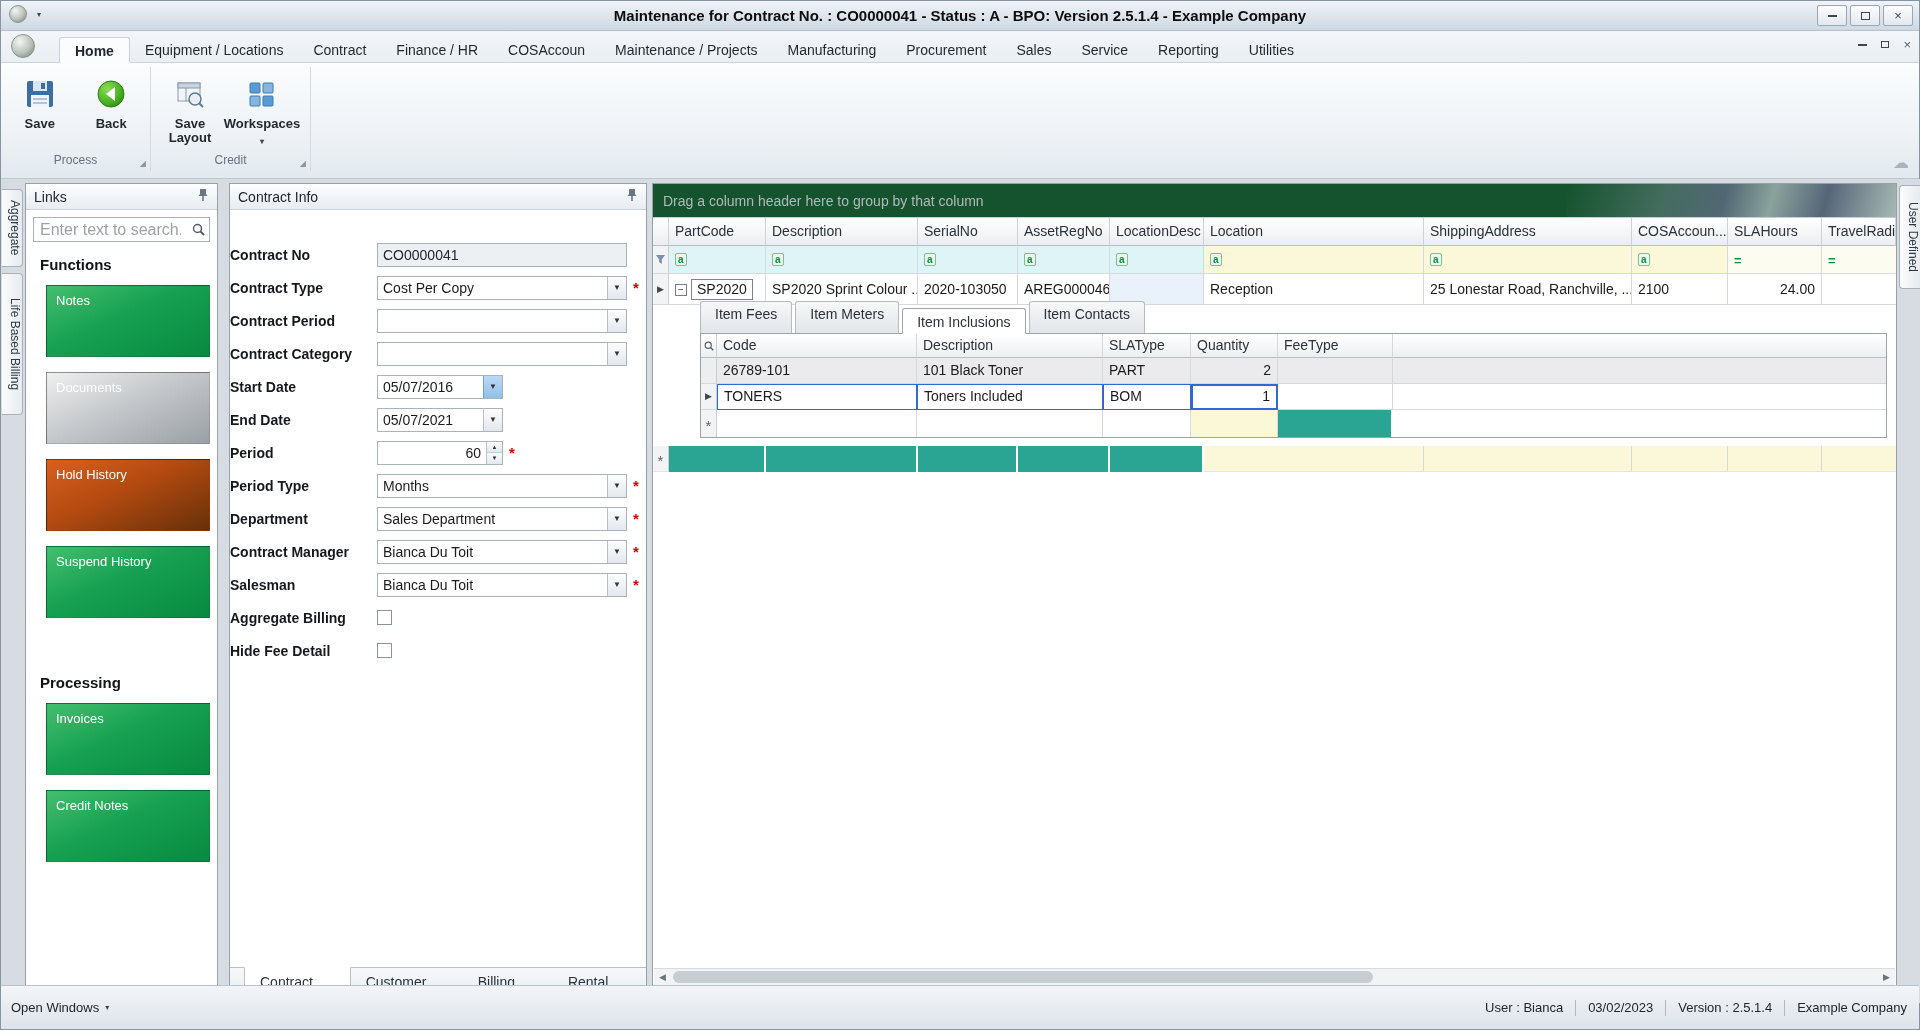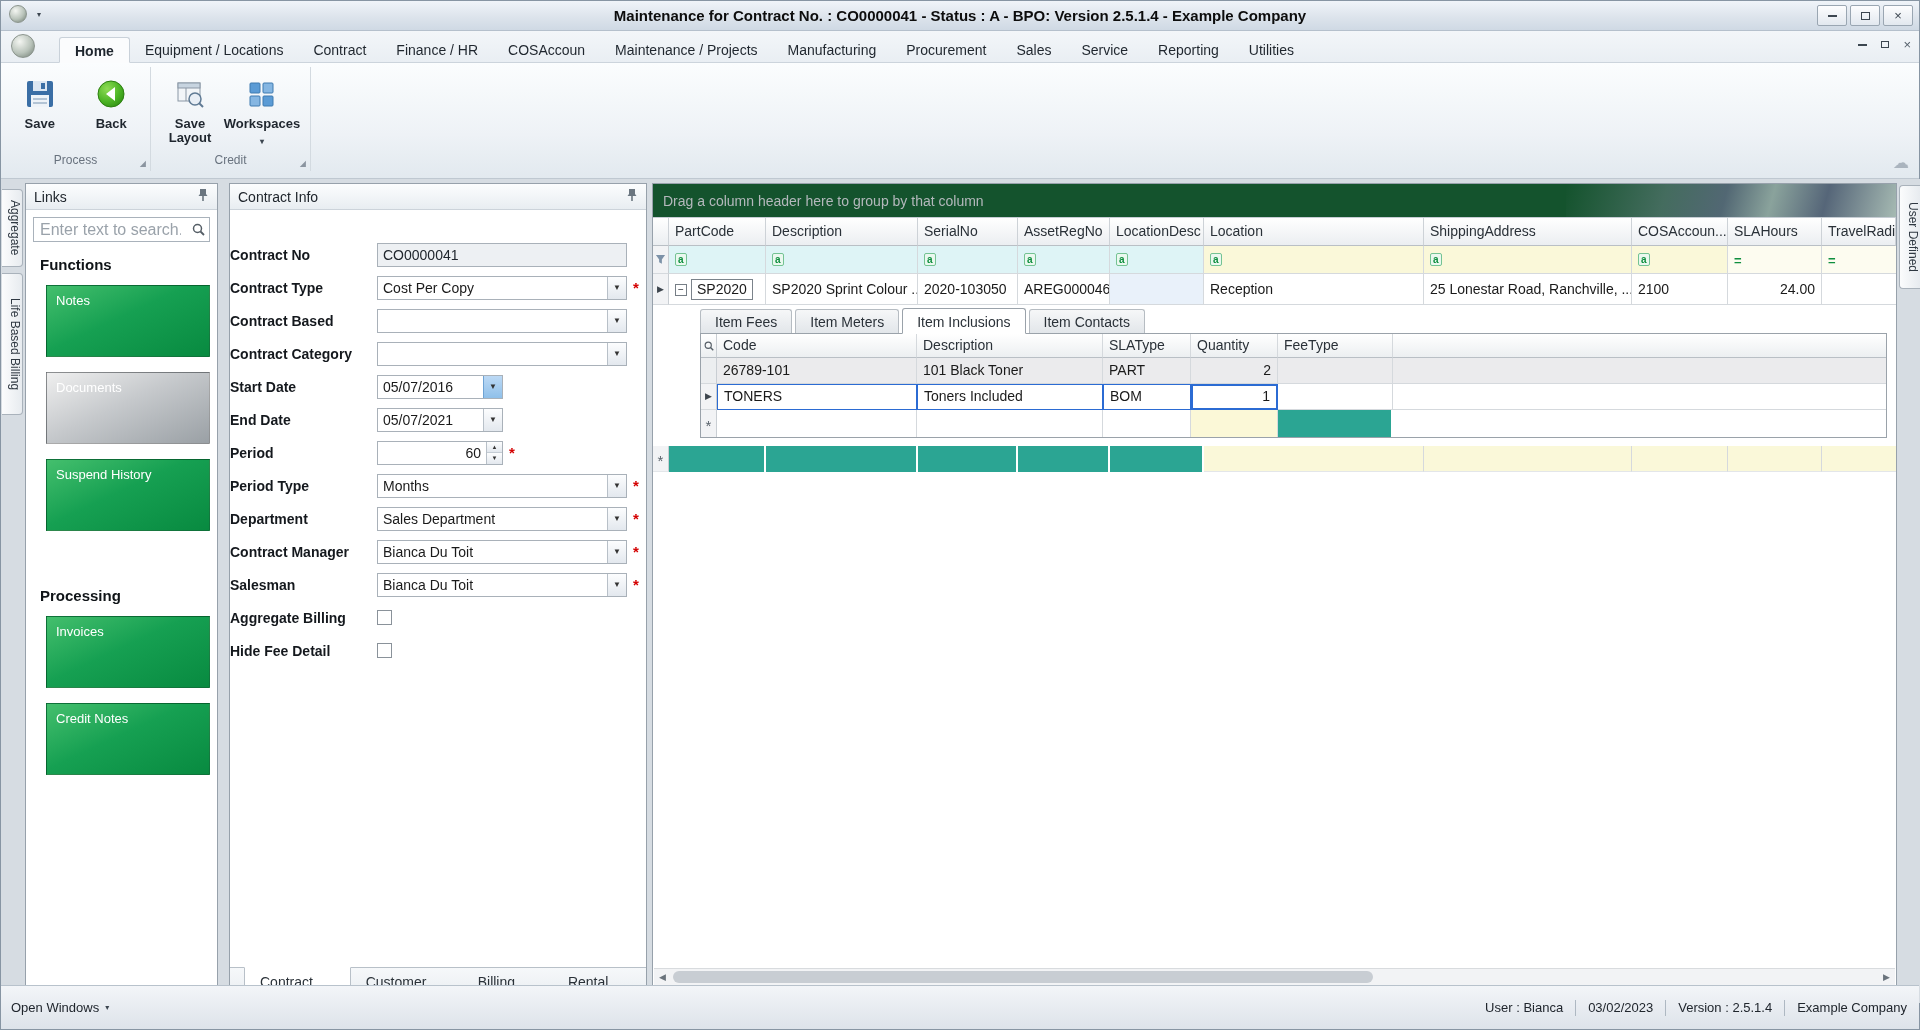--- a/index.html
+++ b/index.html
@@ -154,21 +154,21 @@
     align-items:center; justify-content:center; font-size:10px; line-height:1; color:#2a3138;
     margin-right:2px; background:#fff; vertical-align:middle; }
   .row-arrow::before { content:"\25B6"; font-size:9px; color:#3d454d; }
   .row-star::before { content:"*"; font-size:15px; color:#5a636c; line-height:1; margin-top:4px; }
   .num { text-align:right; }
   .tint-blue { background:#e9f1fa; }
 
   
   .detail-wrap { margin:2px 0 0 47px; width:1187px; }
   .dtabs { display:flex; height:26px; align-items:flex-end; }
-  .dtab { padding:0 14px; line-height:24px; height:24px; margin-right:3px; color:#2a3138;
+  .dtab { padding:0 14px; line-height:24px; height:32px; margin-right:3px; color:#2a3138;
     background:linear-gradient(#f6f7f8,#e2e6ea); border:1px solid #b6bcc2; border-bottom:none;
     border-radius:3px 3px 0 0; white-space:nowrap; }
   .dtab.selected { background:#fff; height:26px; line-height:26px; position:relative; z-index:2;
     border:1px solid #9aa2aa; border-bottom:1px solid #fff; margin-bottom:-1px; }
   .dgrid { border:1px solid #9aa2aa; background:#fff; }
   .drow { display:flex; }
   .dc { border-right:1px solid #d5d9dd; padding:0 6px; overflow:hidden; white-space:nowrap; }
   .d0 { flex:0 0 16px; padding:0; background:#f2f3f5; border-right:1px solid #c9ced3;
     display:flex; align-items:center; justify-content:center; }
   .d1 { flex:0 0 200px; } .d2 { flex:0 0 186px; } .d3 { flex:0 0 88px; }
@@ -354,20 +354,21 @@
         <span class="sic">
           <svg width="13" height="13" viewBox="0 0 13 13">
               <circle cx="5.5" cy="5.5" r="4" fill="none" stroke="#555e66" stroke-width="1.5"></circle>
               <line x1="8.5" y1="8.5" x2="12" y2="12" stroke="#555e66" stroke-width="1.8"></line>
             </svg>
         </span>
       </div>
       <div class="links-heading">Functions</div>
       <div class="link-btn green">Notes</div>
       <div class="link-btn silver">Documents</div>
+      <div class="link-btn orange">Hold History</div>
       <div class="link-btn green">Suspend History</div>
       <div class="links-heading second">Processing</div>
       <div class="link-btn green">Invoices</div>
       <div class="link-btn green">Credit Notes</div>
     </div>
 
     <div class="panel contract-panel">
       <div class="panel-header">
         <span class="ph-title">Contract Info</span>
         <span>
@@ -386,21 +387,21 @@
         </div>
         <div class="frow">
           <span class="flabel">Contract Type</span>
           <span class="field wide">
             <span class="ftext">Cost Per Copy</span>
             <span class="fbtn">▼</span>
           </span>
           <span class="req">*</span>
         </div>
         <div class="frow">
-          <span class="flabel">Contract Based</span>
+          <span class="flabel">Contract Period</span>
           <span class="field wide">
             <span class="ftext"></span>
             <span class="fbtn">▼</span>
           </span>
         </div>
         <div class="frow">
           <span class="flabel">Contract Category</span>
           <span class="field wide">
             <span class="ftext"></span>
             <span class="fbtn">▼</span>

